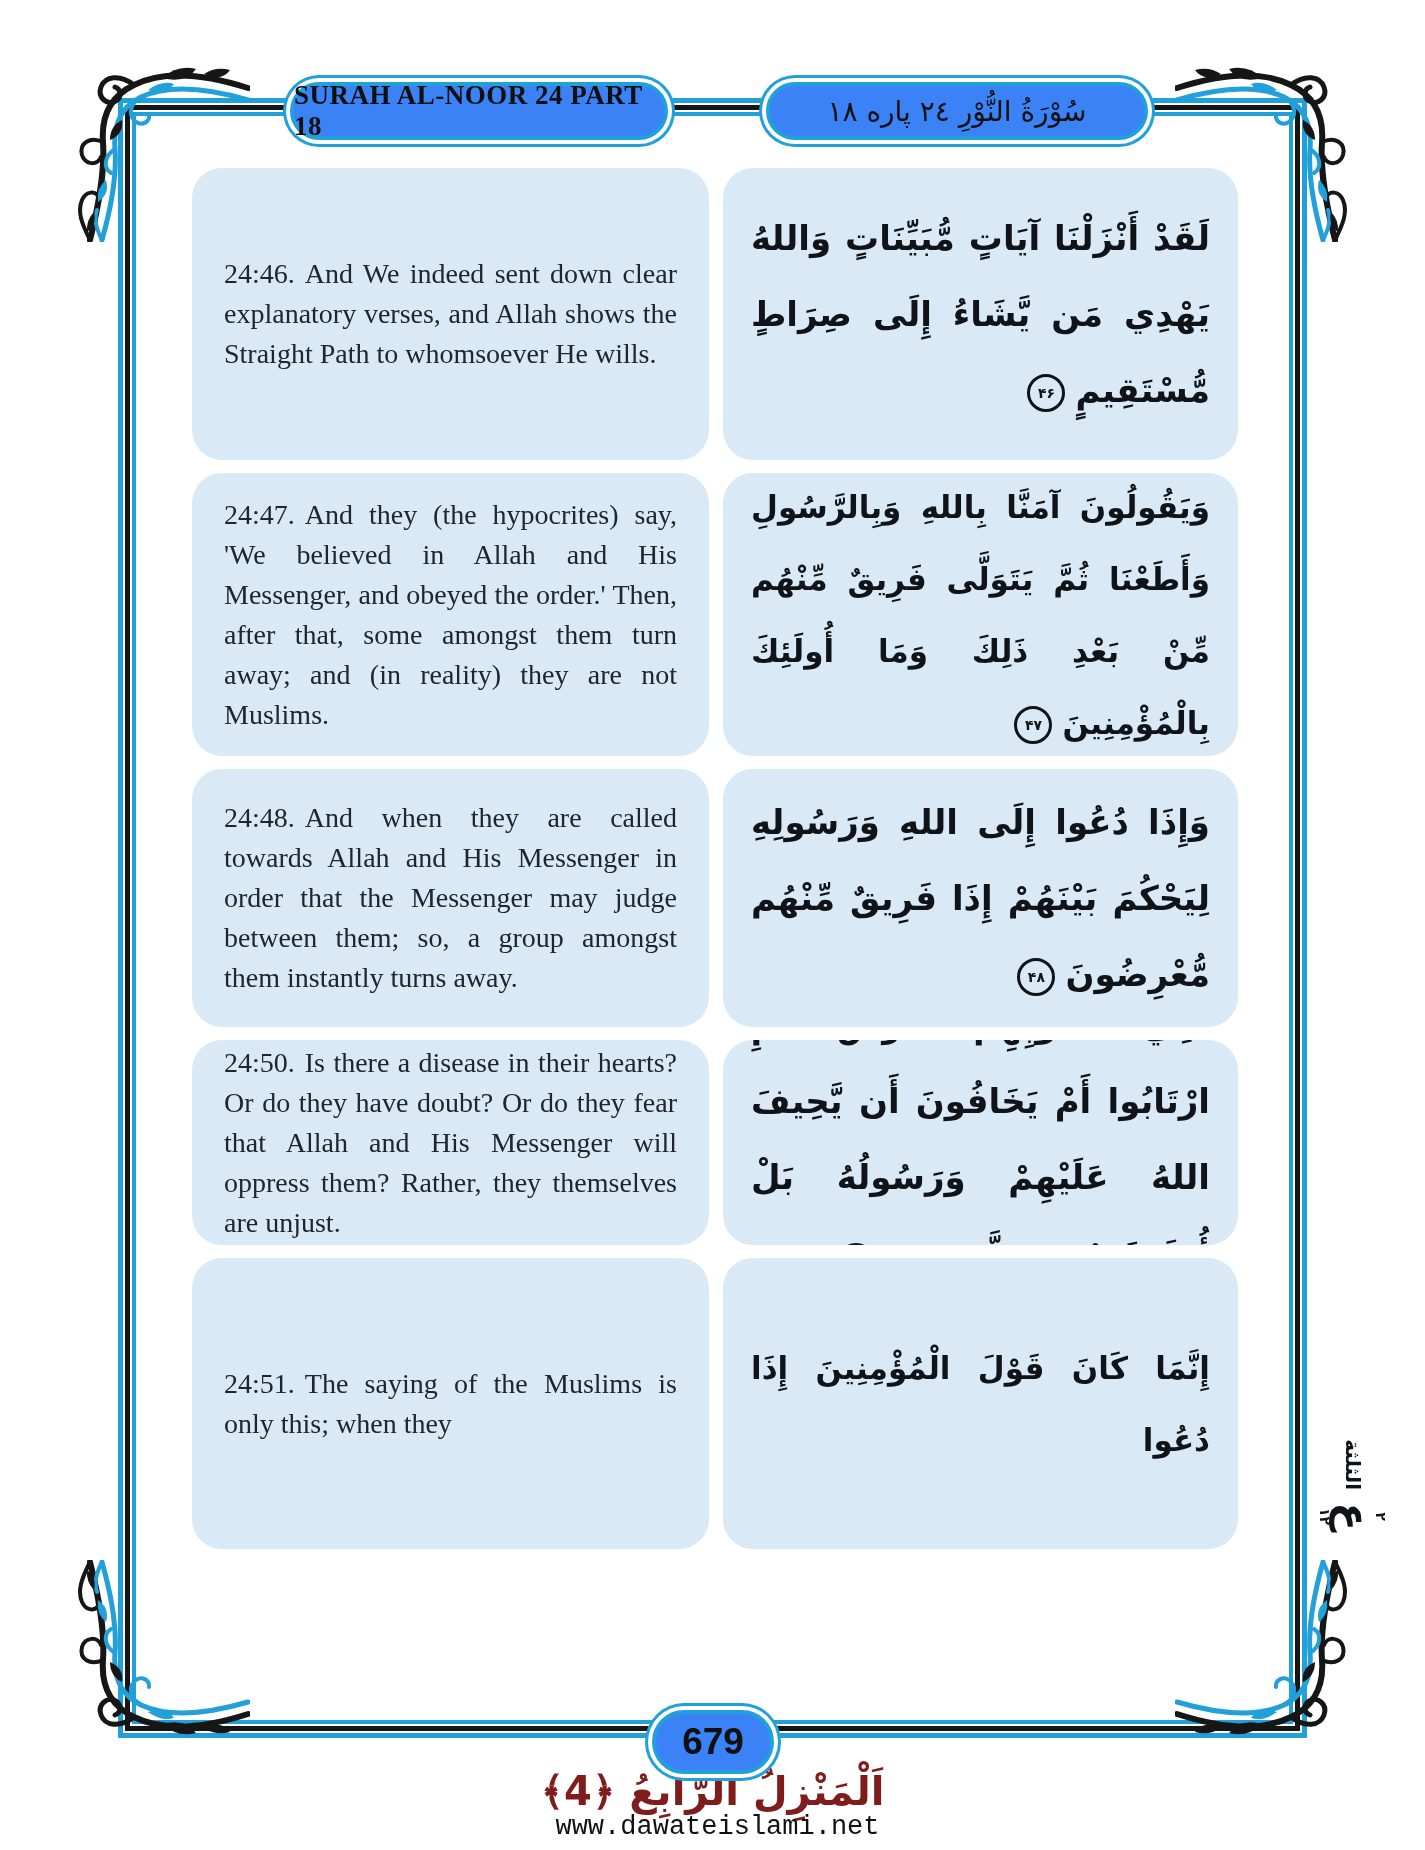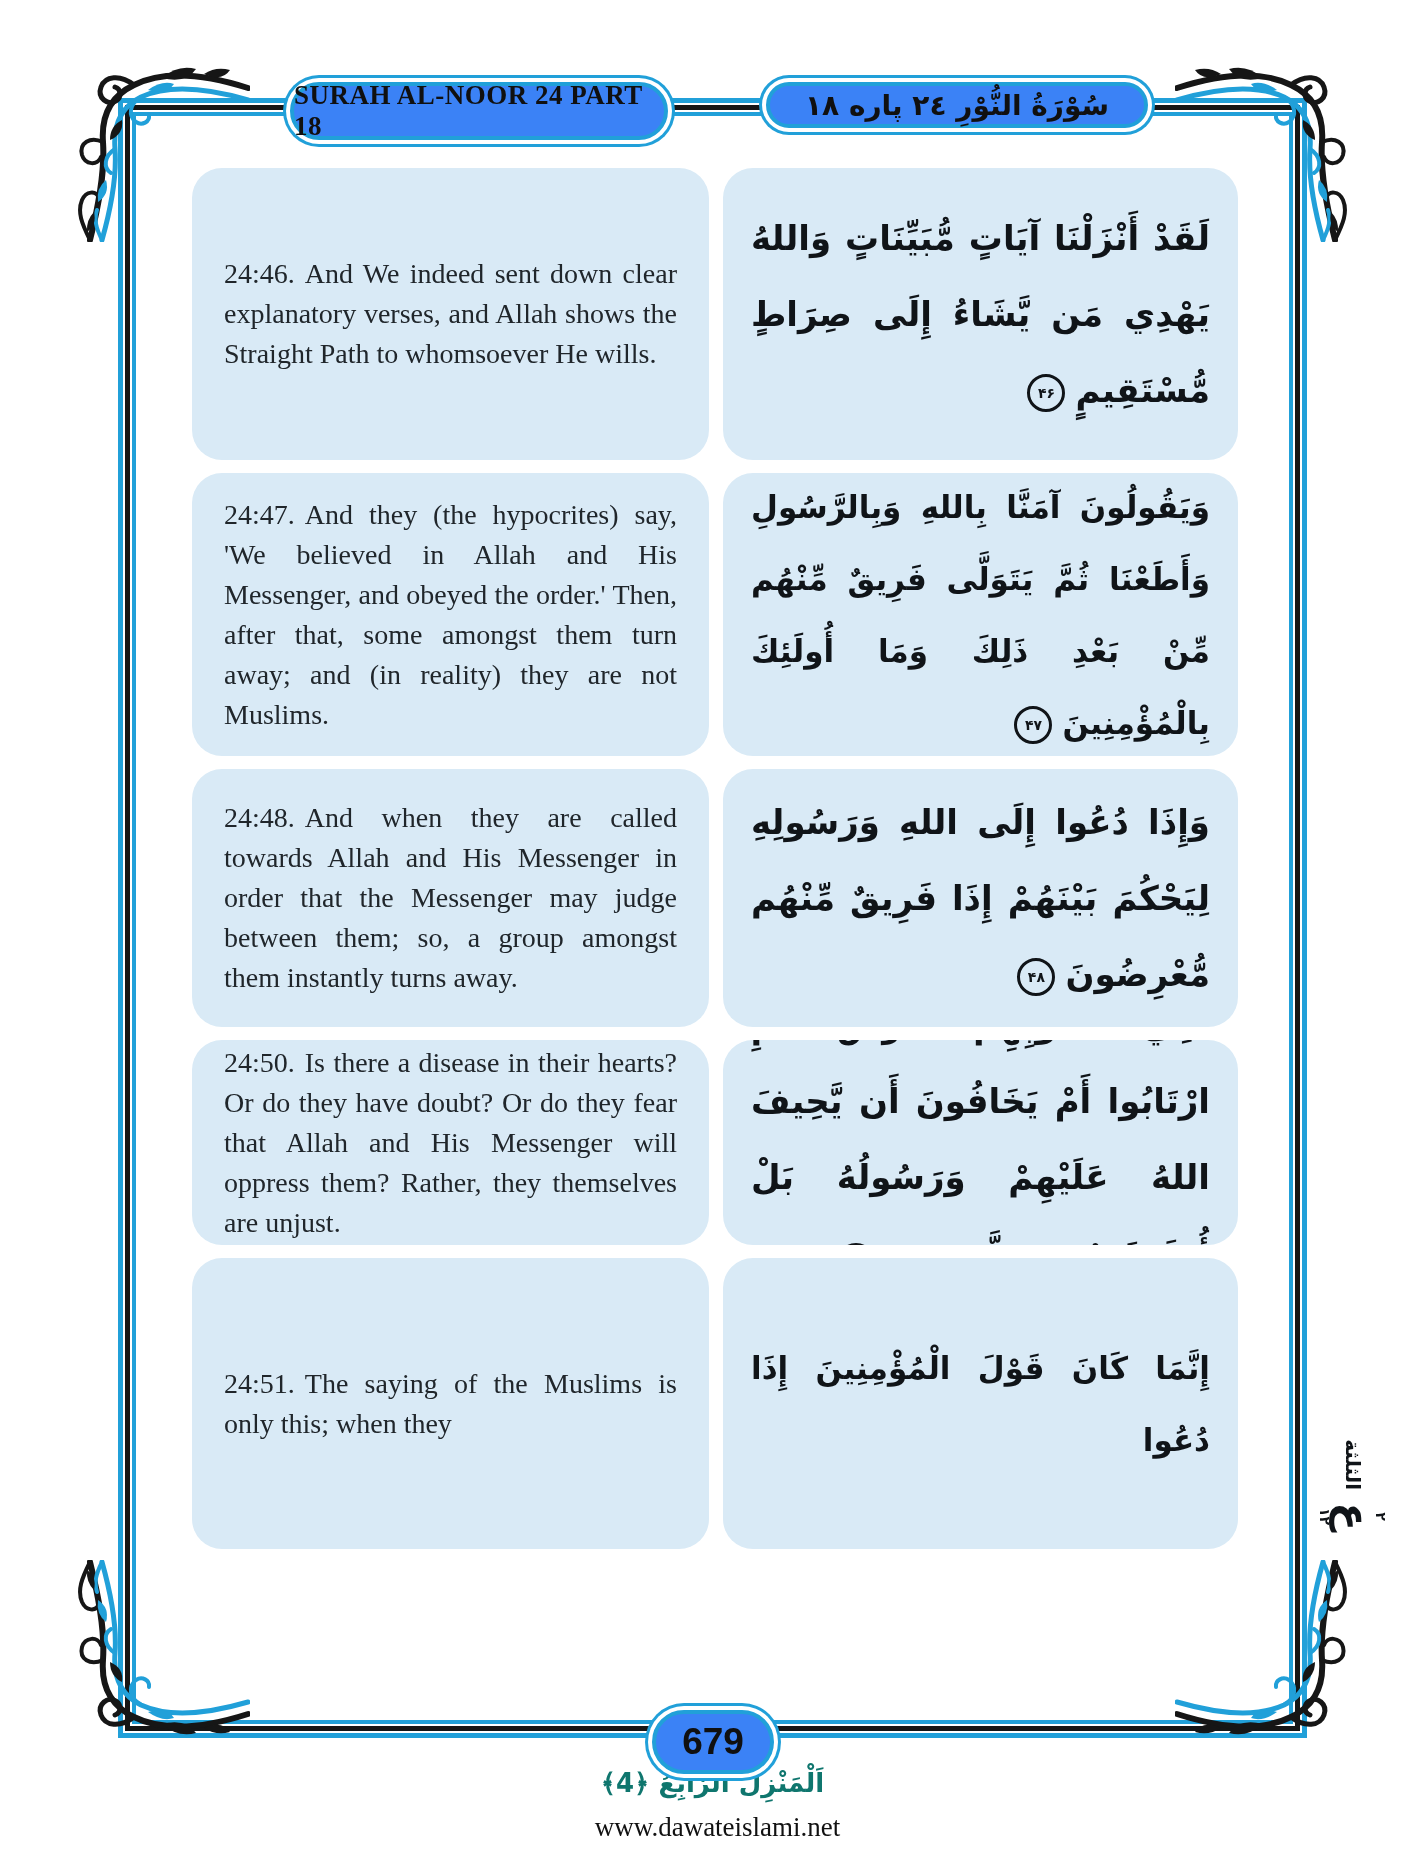--- a/index.html
+++ b/index.html
@@ -31,22 +31,22 @@
     background: #3b82f6;
     border: 4px solid var(--accent, #21a0d9);
     border-radius: 34px;
     box-shadow: 0 0 0 4px #fff, 0 0 0 7px var(--accent, #21a0d9);
     display: flex; align-items: center; justify-content: center;
     color: #101010;
     z-index: 5;
   }
   .pill-left  { left: 290px; top: 82px; width: 378px; height: 58px;
                 font-family: "Liberation Serif", serif; font-weight: 700; font-size: 27px; letter-spacing: .5px; }
-  .pill-right { left: 766px; top: 82px; width: 382px; height: 46px;
-                direction: rtl; font-family: "DejaVu Sans", sans-serif; font-weight: 700; font-size: 28px; }
+  .pill-right { left: 766px; top: 82px; width: 382px; height: 58px;
+                direction: rtl; font-family: "DejaVu Sans", sans-serif; font-weight: 400; font-size: 28px; }
   .pill-pagenum { left: 652px; top: 1710px; width: 122px; height: 64px; border-radius: 34px;
                 font-family: "Liberation Sans", sans-serif; font-weight: 700; font-size: 37px; }
 
   
   .content { position: absolute; left: 192px; top: 0; width: 1046px; height: 100%; }
   .row { position: absolute; left: 0; width: 100%; display: flex; gap: 14px; }
   .row:nth-child(1) { top: 168px;  height: 292px; }
   .row:nth-child(2) { top: 473px;  height: 283px; }
   .row:nth-child(3) { top: 769px;  height: 258px; }
   .row:nth-child(4) { top: 1040px; height: 205px; }
@@ -80,23 +80,23 @@
   .mn-inner { position: absolute; left: -10px; top: 10px; width: 130px; height: 110px;
               transform: rotate(90deg); display: flex; align-items: center; justify-content: center; gap: 12px; }
   .mn-word { font-family: "DejaVu Sans", sans-serif; font-weight: 700; font-size: 20px; }
   .mn-ayn { display: flex; flex-direction: column; align-items: center; line-height: 1;
             font-family: "DejaVu Sans", sans-serif; font-weight: 700; }
   .mn-ayn .big { font-size: 42px; }
   .mn-ayn .small { font-size: 14px; }
 
   
   .manzil { position: absolute; left: 0; right: 0; top: 1768px; text-align: center; direction: rtl;
-            font-family: "DejaVu Sans", sans-serif; font-weight: 700; font-size: 26px; color: #0f766e; }
+            font-family: "DejaVu Sans", sans-serif; font-weight: 700; font-size: 40px; color: #7f1d1d; }
   .website { position: absolute; left: 0; right: 0; top: 1812px; text-align: center;
-             font-family: Liberation Serif, serif; font-size: 27px; color: #111; margin-left: 10px; }
+             font-family: Liberation Mono, monospace; font-size: 27px; color: #111; margin-left: 10px; }
 </style>
 </head>
 <body>
 
 <div class="page">
 
   <svg width="0" height="0" style="position:absolute" aria-hidden="true">
     <symbol id="flourish" viewBox="0 0 180 180">
       <g fill="none" stroke-linecap="round">
         <path style="stroke:#161616" stroke-width="6" d="M178,26 C128,10 90,10 64,23 C41,34 31,53 33,80 C35,110 29,142 20,178"></path>

